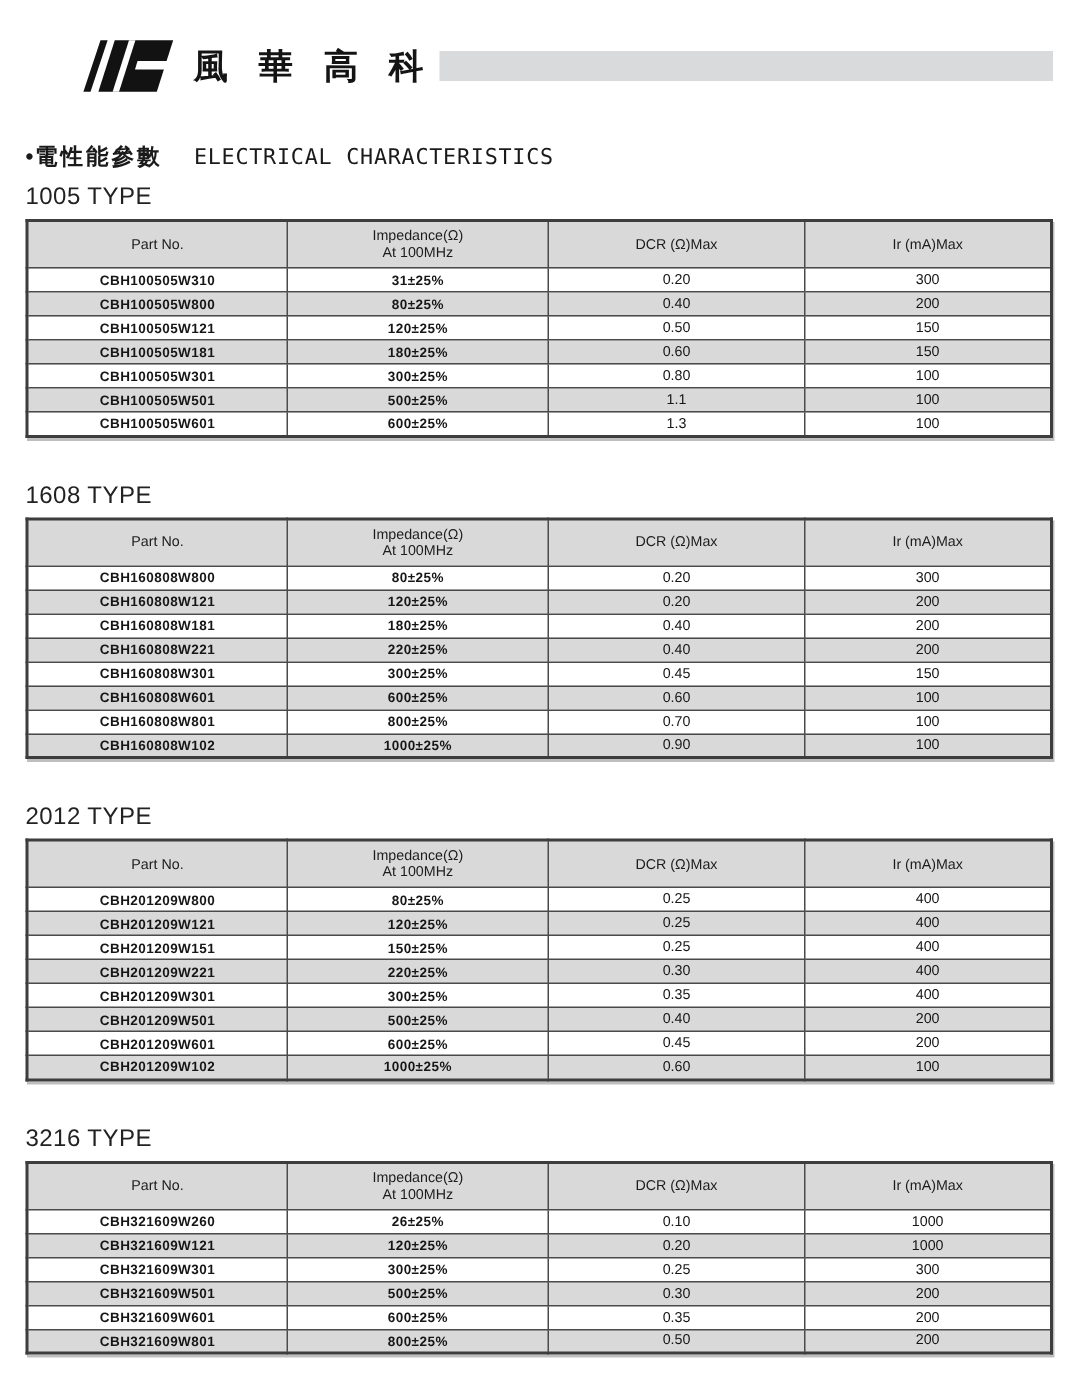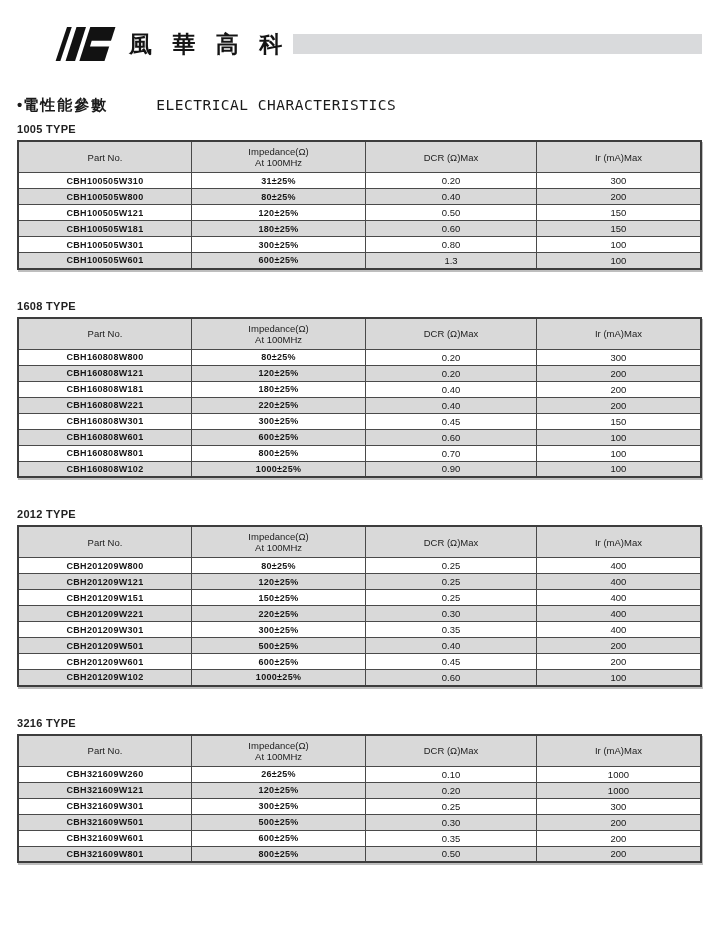--- a/index.html
+++ b/index.html
@@ -31,27 +31,27 @@
 
   
   .section-heading{
     margin-top:32px;font-size:15px;line-height:18px;
     display:flex;align-items:baseline;white-space:nowrap;
   }
   .bullet{font-size:15px;font-weight:bold;margin-right:1px;}
   .heading-cjk{font-weight:bold;letter-spacing:2px;margin-right:21px;}
   .heading-latin{
     font-family:"DejaVu Sans Mono", monospace;
-    font-size:14.5px;letter-spacing:0.5px;font-weight:500;margin-left:27px;
+    font-size:14.5px;letter-spacing:0.5px;font-weight:500;
   }
 
   
   .type-section{margin-top:9px;}
   .type-section + .type-section{margin-top:30px;}
-  .type-label{font-size:11px;font-weight:bold;letter-spacing:0.3px;margin-bottom:5px;color:#222;}
+  .type-label{font-size:16px;font-weight:normal;letter-spacing:0.3px;margin-bottom:5px;color:#222;}
 
   table.spec-table{
     width:100%;border-collapse:collapse;table-layout:fixed;
     border:2px solid var(--outer-border);
     box-shadow:1px 2px 0 rgba(110,110,110,0.45);
     background:#fff;
   }
   .spec-table th{
     background:var(--header-bg);
     border:1px solid var(--border);
@@ -143,20 +143,26 @@
               <td>0.60</td>
               <td>150</td>
             </tr>
             <tr>
               <td>CBH100505W301</td>
               <td>300±25%</td>
               <td>0.80</td>
               <td>100</td>
             </tr>
             <tr>
+              <td>CBH100505W501</td>
+              <td>500±25%</td>
+              <td>1.1</td>
+              <td>100</td>
+            </tr>
+            <tr>
               <td>CBH100505W601</td>
               <td>600±25%</td>
               <td>1.3</td>
               <td>100</td>
             </tr>
           </tbody>
     </table>
   </section>
 
   <section class="type-section">

